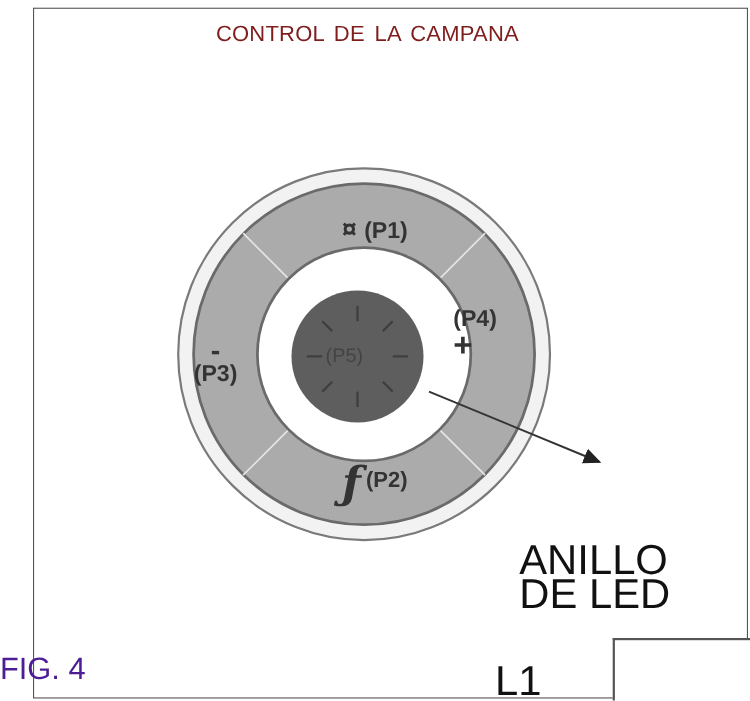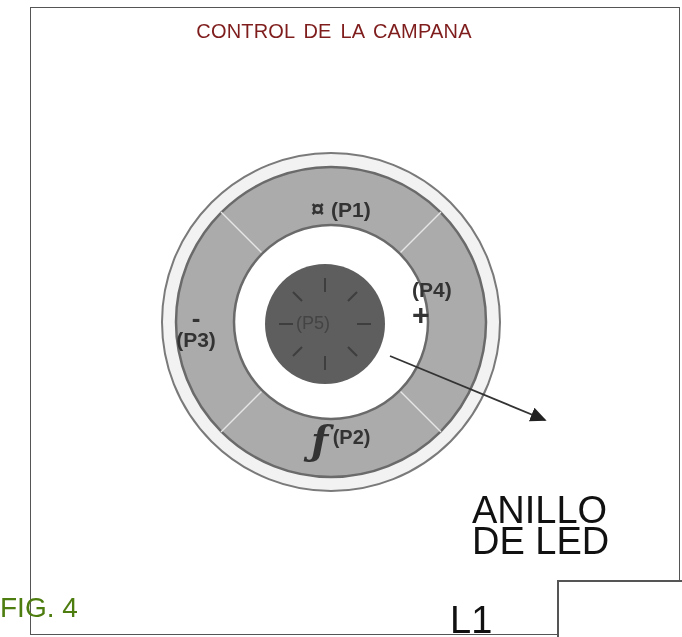--- a/index.html
+++ b/index.html
@@ -1,21 +1,21 @@
 <!DOCTYPE html>
 <html><head>
 <meta charset="utf-8">
 <style>
   html, body { margin:0; padding:0; background:#ffffff; }
   body { width:682px; height:637px; position:relative; overflow:hidden; font-family:"Liberation Sans", sans-serif; }
   .frame { position:absolute; left:30px; top:7px; width:650px; height:628px; border:1.5px solid #555; box-sizing:border-box; }
   .title { position:absolute; left:0; width:668px; top:20px; text-align:center; font-size:20px; color:#7f1d1d; letter-spacing:0.2px; word-spacing:3px; }
   .diagram { position:absolute; left:0; top:0; }
   .label-big { position:absolute; font-size:38px; color:#111; line-height:1;margin-top:36px; }
-  .fig { position:absolute; left:0; top:592px; font-size:28px; color:#4d7c0f; }
+  .fig { position:absolute; left:0; top:592px; font-size:28px; color:#4c1d95; }
   .corner-box { position:absolute; left:557px; top:580px; width:125px; height:57px; border-left:2px solid #555; border-top:2px solid #555; box-sizing:border-box; background:#fff; }
 </style>
 </head>
 <body>
 
 <div class="frame"></div>
 
 <div class="title">CONTROL  DE  LA CAMPANA</div>
 
 <svg class="diagram" width="682" height="637" viewBox="0 0 682 637">

